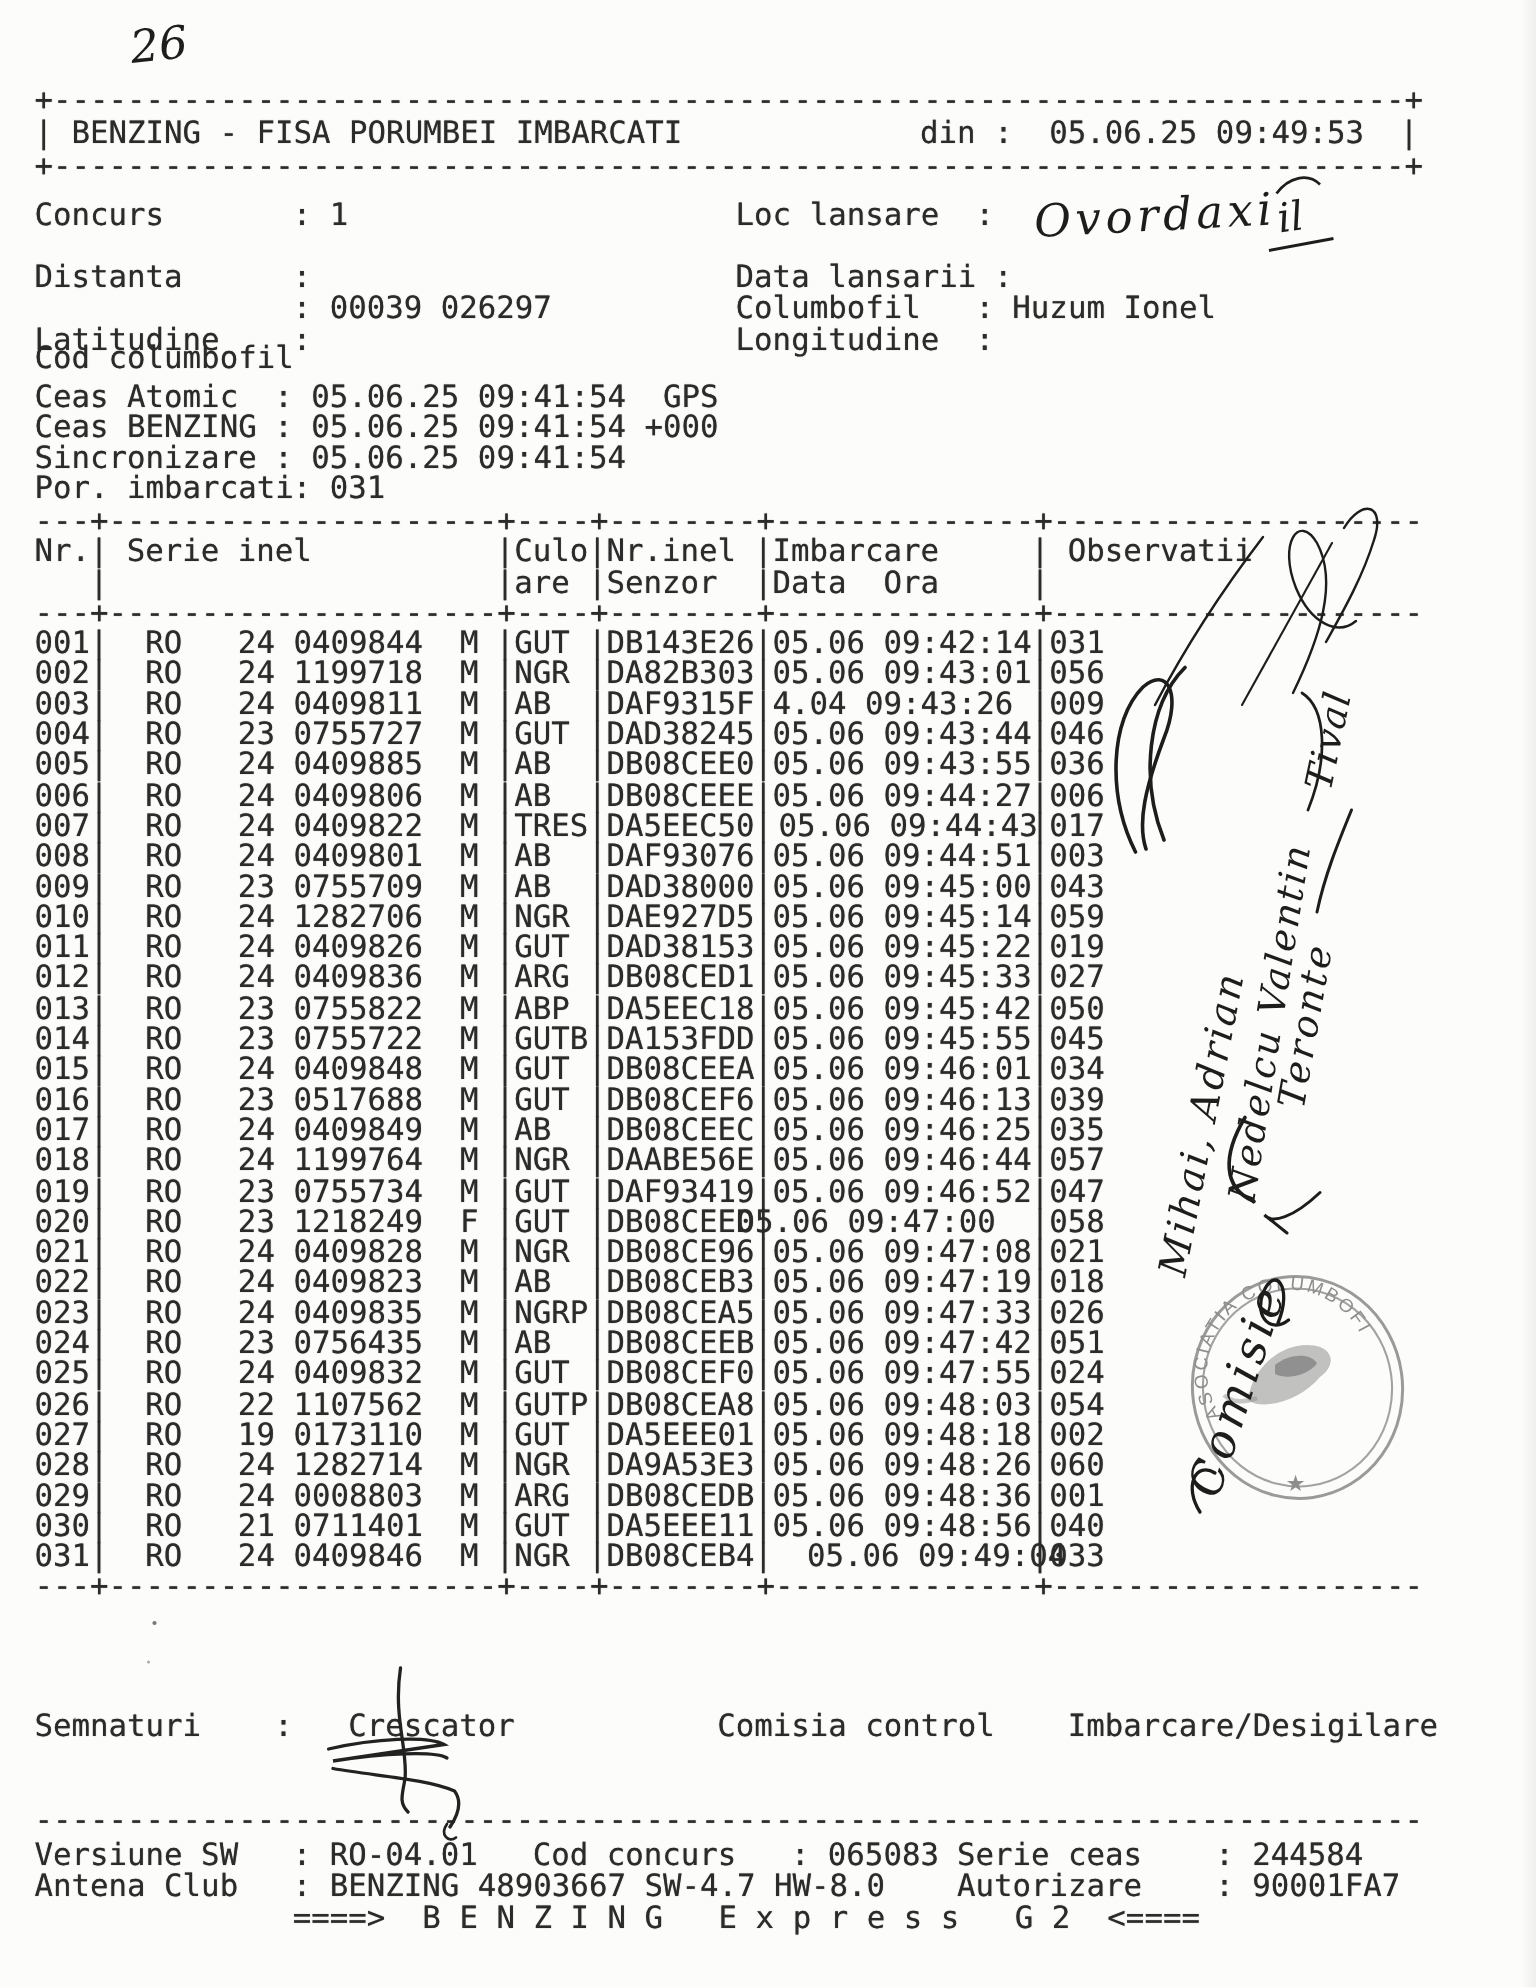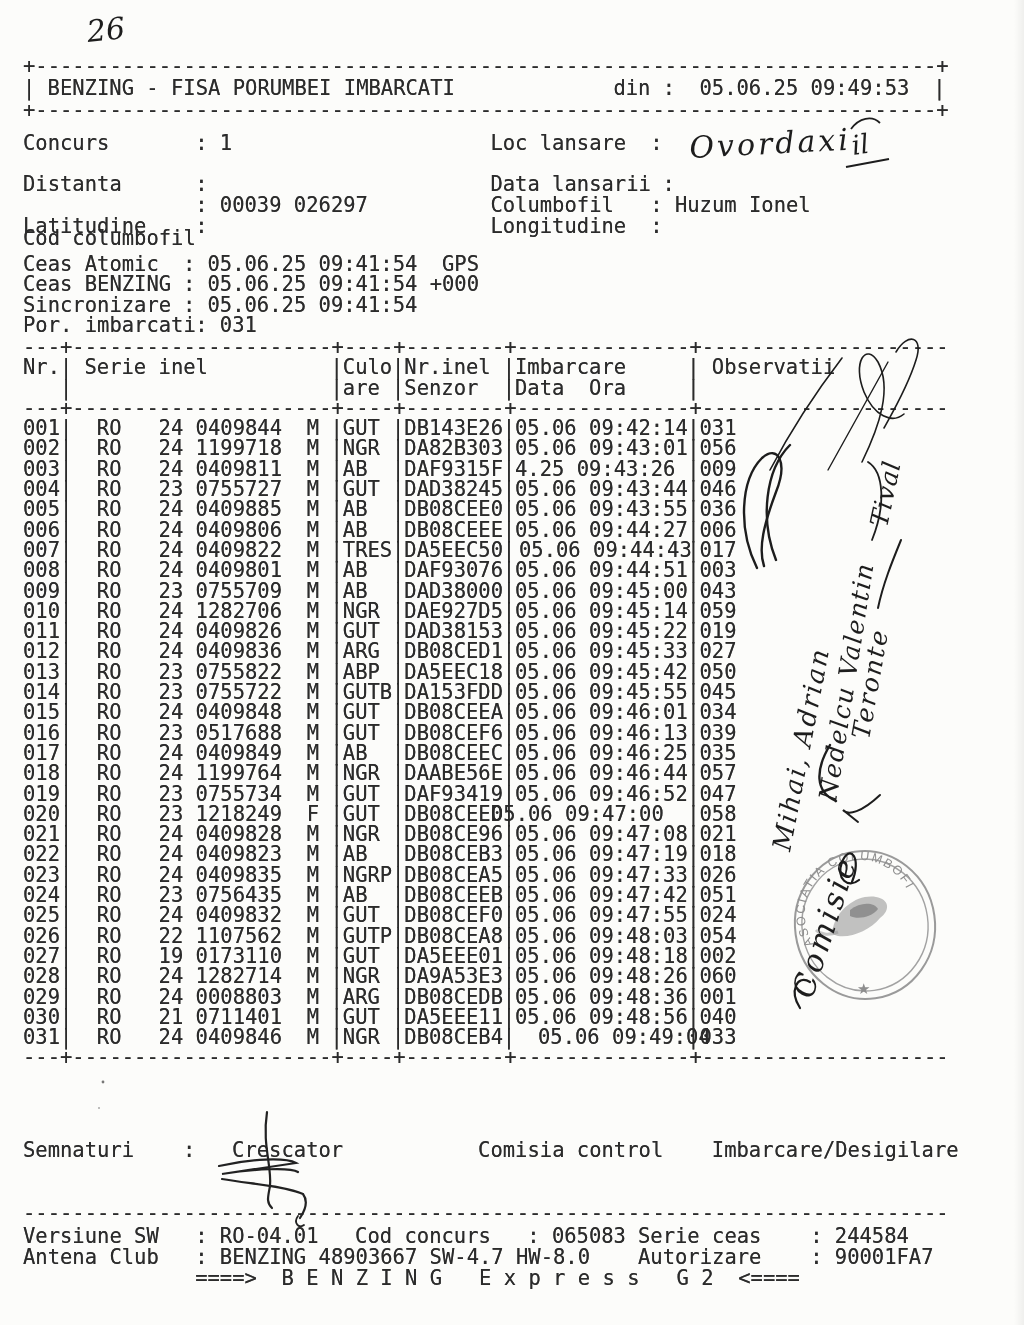--- a/index.html
+++ b/index.html
@@ -154,21 +154,21 @@
       </div>
       <div class="line">
         <span style="left: 0px;">003</span>
         <span style="left: 36.9px;">|</span>
         <span style="left: 49.2px;">  RO   24 0409811  M</span>
         <span style="left: 307.5px;">|</span>
         <span style="left: 319.8px;">AB</span>
         <span style="left: 369px;">|</span>
         <span style="left: 381.3px;">DAF9315F</span>
         <span style="left: 479.7px;">|</span>
-        <span style="left: 492px;">4.25 09:43:26</span>
+        <span style="left: 492px;">4.04 09:43:26</span>
         <span style="left: 664.2px;">|</span>
         <span style="left: 676.5px;">009</span>
       </div>
       <div class="line">
         <span style="left: 0px;">004</span>
         <span style="left: 36.9px;">|</span>
         <span style="left: 49.2px;">  RO   23 0755727  M</span>
         <span style="left: 307.5px;">|</span>
         <span style="left: 319.8px;">GUT</span>
         <span style="left: 369px;">|</span>

